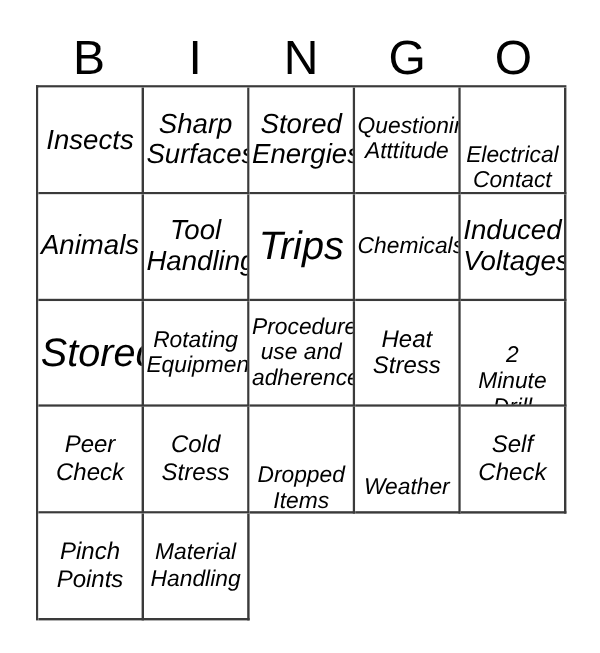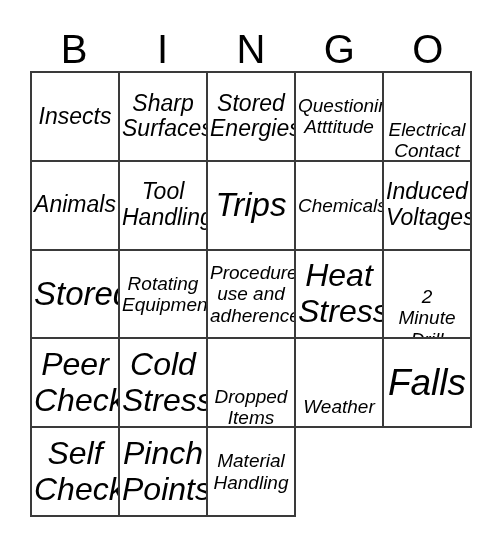--- a/index.html
+++ b/index.html
@@ -64,21 +64,21 @@
   .cell-text {
     line-height: 1.12;
     width: 100%;
     white-space: pre-line;
   }
 
   
   .sz-xs .cell-text { font-size: 19px; }
   .sz-sm .cell-text { font-size: 19px; margin-top: 48px; }
   .sz-md .cell-text { font-size: 23px; }
-  .sz-lg .cell-text { font-size: 32px; }
+  .sz-lg .cell-text { font-size: 20px; }
   .sz-xl .cell-text { font-size: 33px; }
   .sz-xxl .cell-text { font-size: 37px; }
 </style>
 </head>
 <body>
 
 <div id="bingo-card">
 
   <div id="bingo-header">
     <div class="header-letter">B</div>
@@ -154,23 +154,20 @@
         <span class="cell-text">Cold
 Stress</span>
       </div>
       <div class="bingo-cell sz-sm">
         <span class="cell-text">Dropped
 Items</span>
       </div>
       <div class="bingo-cell sz-sm">
         <span class="cell-text">Weather</span>
       </div>
-      <div class="bingo-cell sz-xxl">
-        <span class="cell-text">Falls</span>
-      </div>
       <div class="bingo-cell sz-lg">
         <span class="cell-text">Self
 Check</span>
       </div>
       <div class="bingo-cell sz-lg">
         <span class="cell-text">Pinch
 Points</span>
       </div>
       <div class="bingo-cell sz-xs">
         <span class="cell-text">Material

